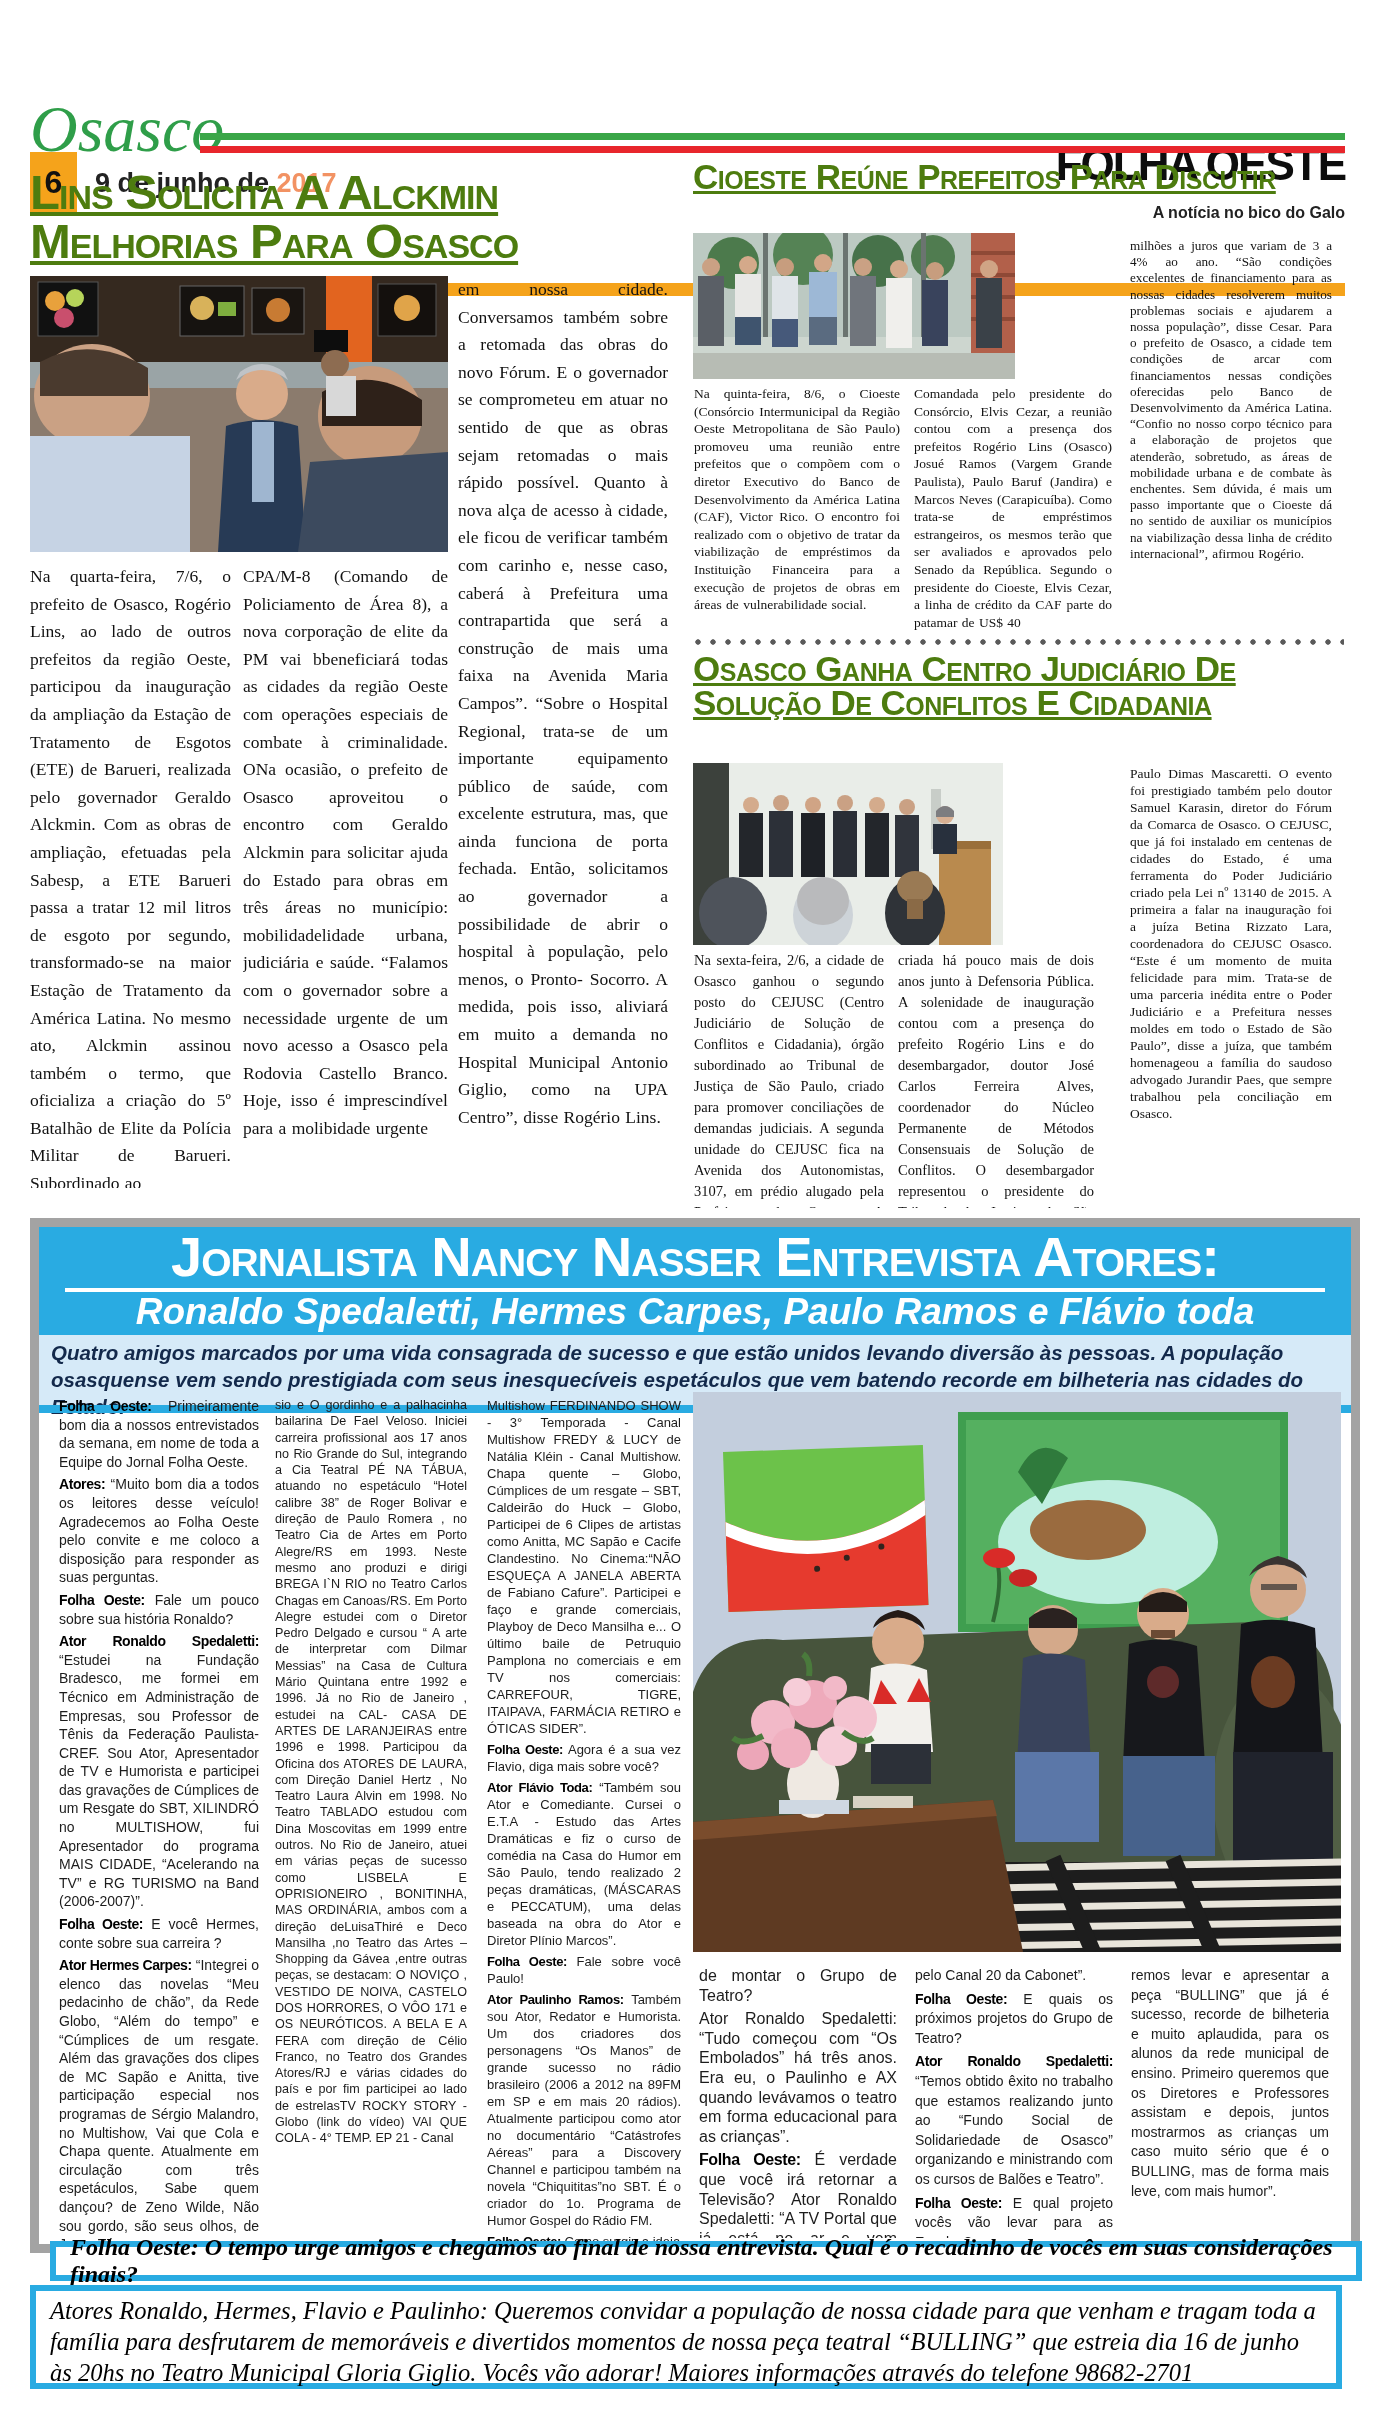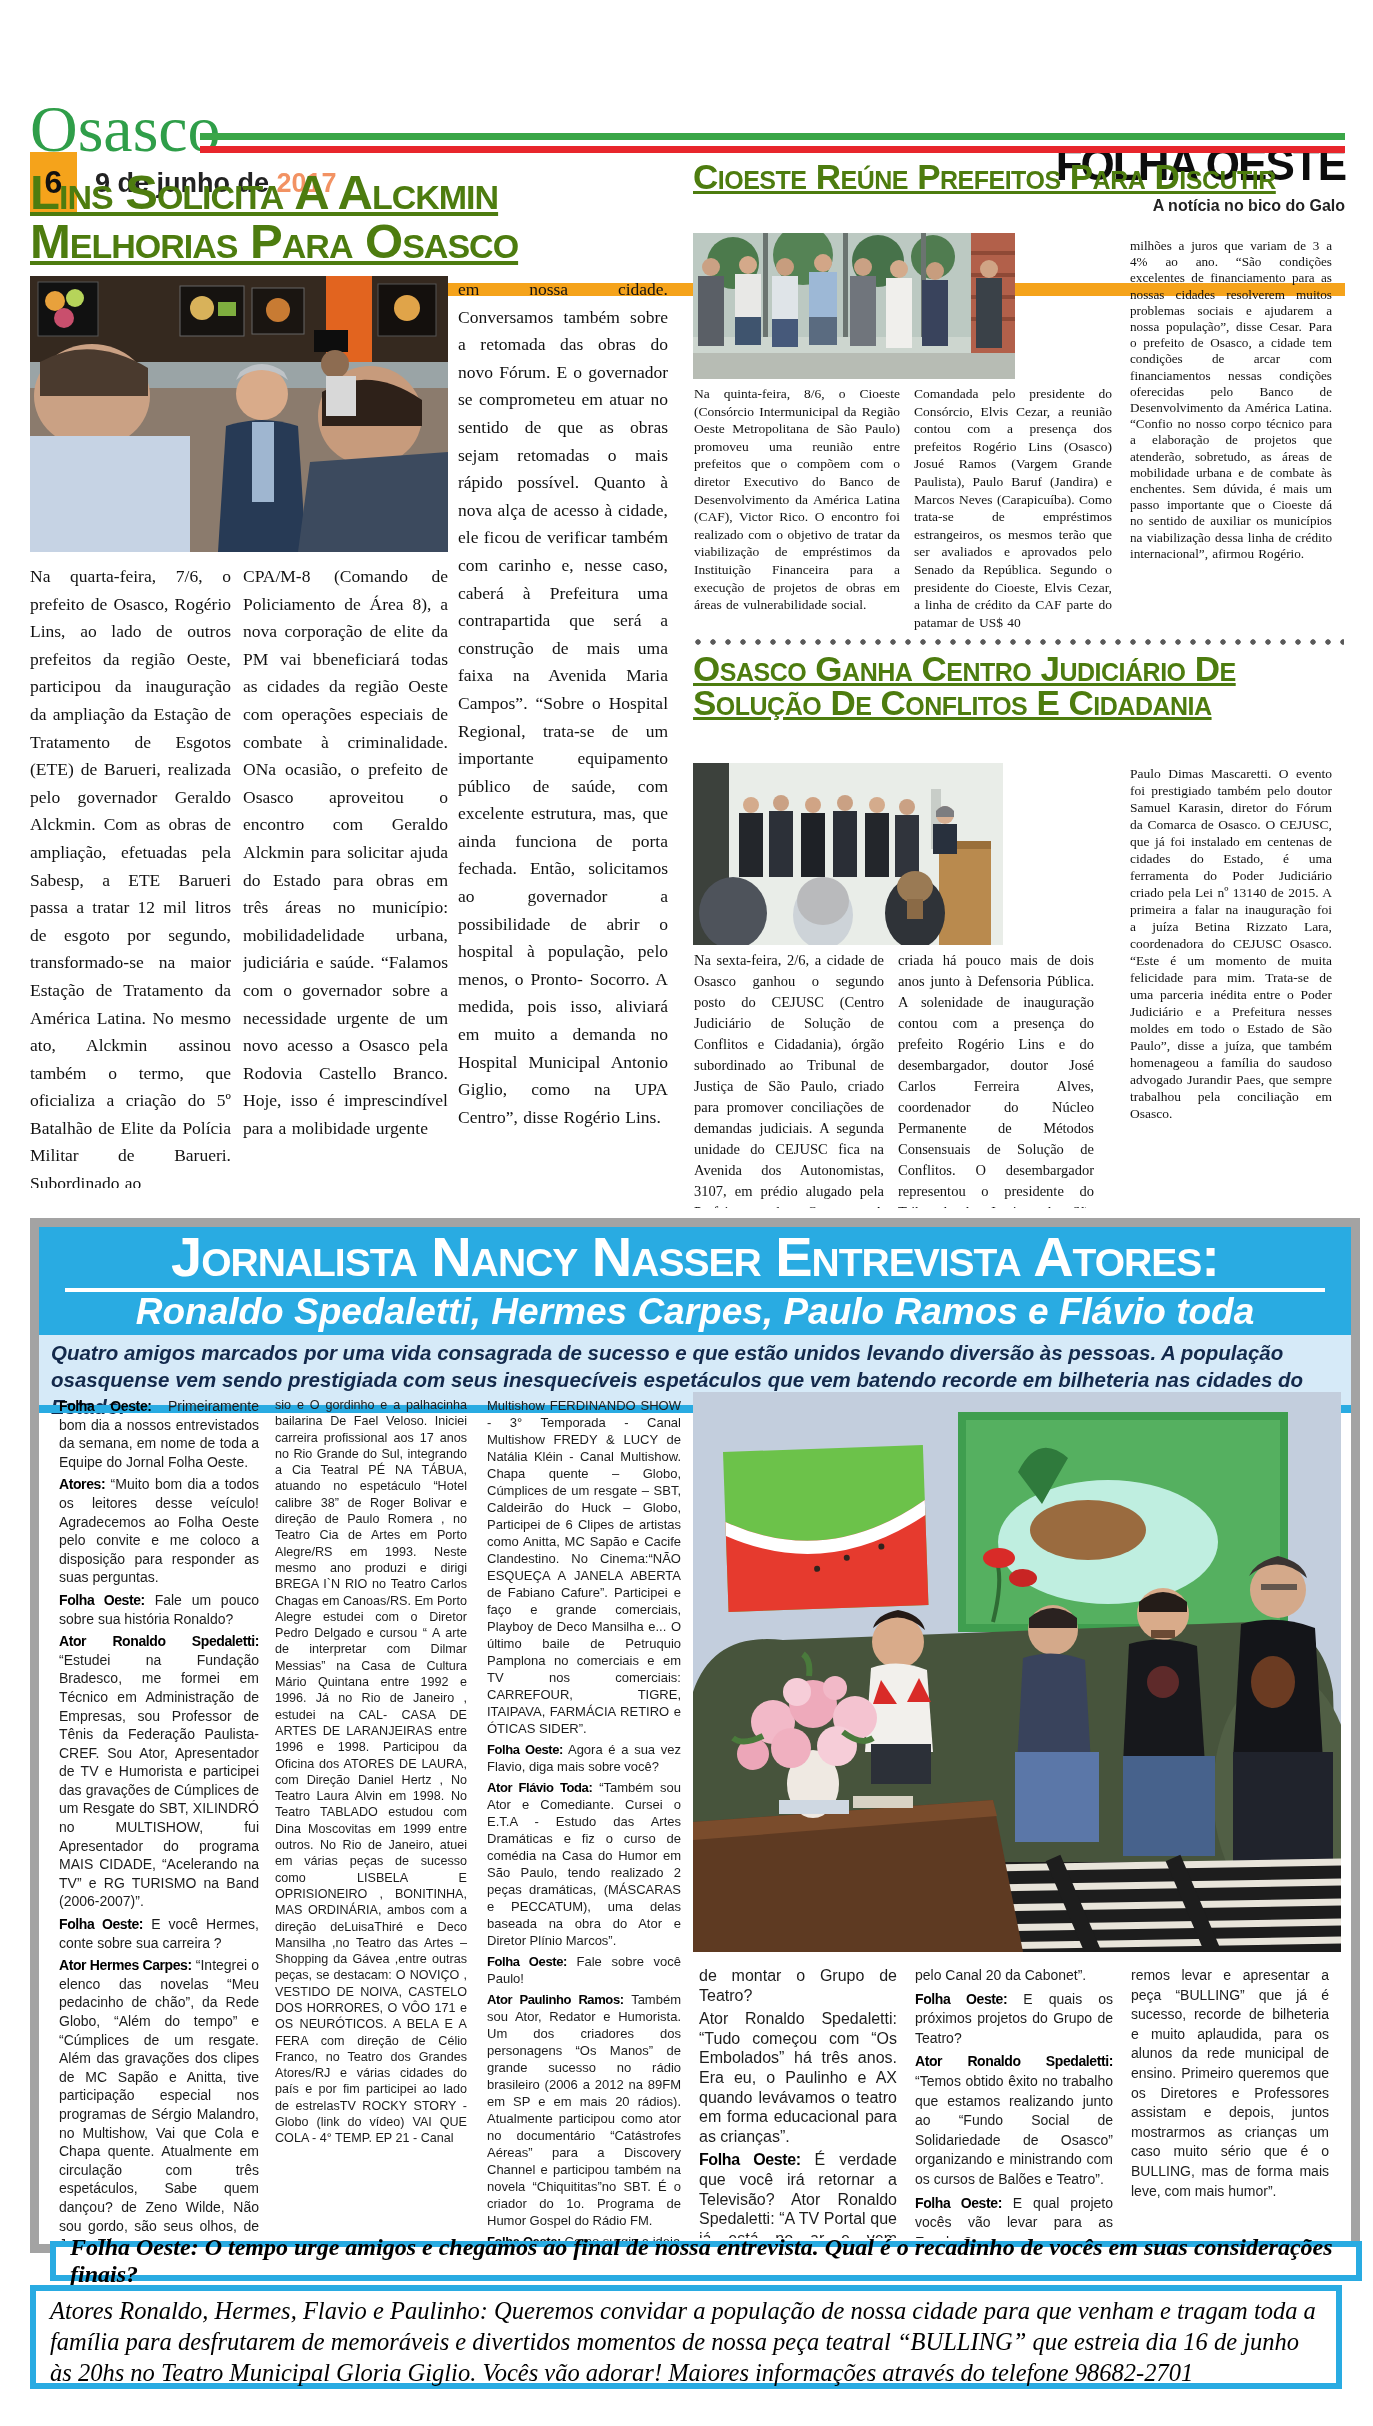--- a/index.html
+++ b/index.html
@@ -5,24 +5,24 @@
   html,body{margin:0;padding:0;background:#e8e8e8;}
   .page{position:relative;width:1373px;height:2426px;background:#ffffff;font-family:"Liberation Serif",serif;overflow:hidden;}
   .abs{position:absolute;}
   
   .pagenum{left:30px;top:152px;width:47px;height:60px;background:#F5A31B;color:#111;
     font-family:"Liberation Sans",sans-serif;font-weight:bold;font-size:32px;display:flex;align-items:center;justify-content:center;}
   .dateline{left:95px;top:168px;font-family:"Liberation Sans",sans-serif;font-weight:bold;font-size:27px;color:#222;}
   .dateline .yr{color:#F29263;}
   .brand{right:28px;top:142px;text-align:right;font-family:"Liberation Sans",sans-serif;}
   .brand .title{font-size:44px;font-weight:900;letter-spacing:-2px;color:#0d0d0d;line-height:44px;transform:scaleY(1.05);}
-  .brand .tag{font-size:16px;font-weight:bold;color:#222;margin-top:11px;}
+  .brand .tag{font-size:16px;font-weight:bold;color:#222;margin-top:18px;}
   .orange-bar{left:30px;top:283px;width:1315px;height:13px;background:#F5A31B;}
   
-  .section-title{left:30px;top:96px;font-family:"Liberation Serif",serif;font-size:66px;color:#2F9E49;line-height:66px;}
+  .section-title{left:30px;top:96px;font-family:"Liberation Serif",serif;font-size:66px;color:#2F9E49;line-height:66px;font-style:italic;}
   .stripe{left:200px;width:1145px;height:7px;}
   .stripe.g{top:133px;background:#3AA648;}
   .stripe.r{top:146px;background:#E8262C;}
   
   .headline{font-family:"Liberation Sans",sans-serif;font-weight:800;font-variant:small-caps;color:#4d7c0f;text-decoration:underline;}
   .h1a{left:30px;top:168px;width:645px;font-size:49px;line-height:49px;letter-spacing:-1px;}
   .h2a{left:693px;top:160px;width:655px;font-size:35px;line-height:34px;letter-spacing:-0.5px;}
   .h3a{left:693px;top:652px;width:655px;font-size:35px;line-height:34px;letter-spacing:-0.5px;}
   
   .serif-col{font-family:"Liberation Serif",serif;text-align:justify;color:#121212;word-spacing:1px;}

